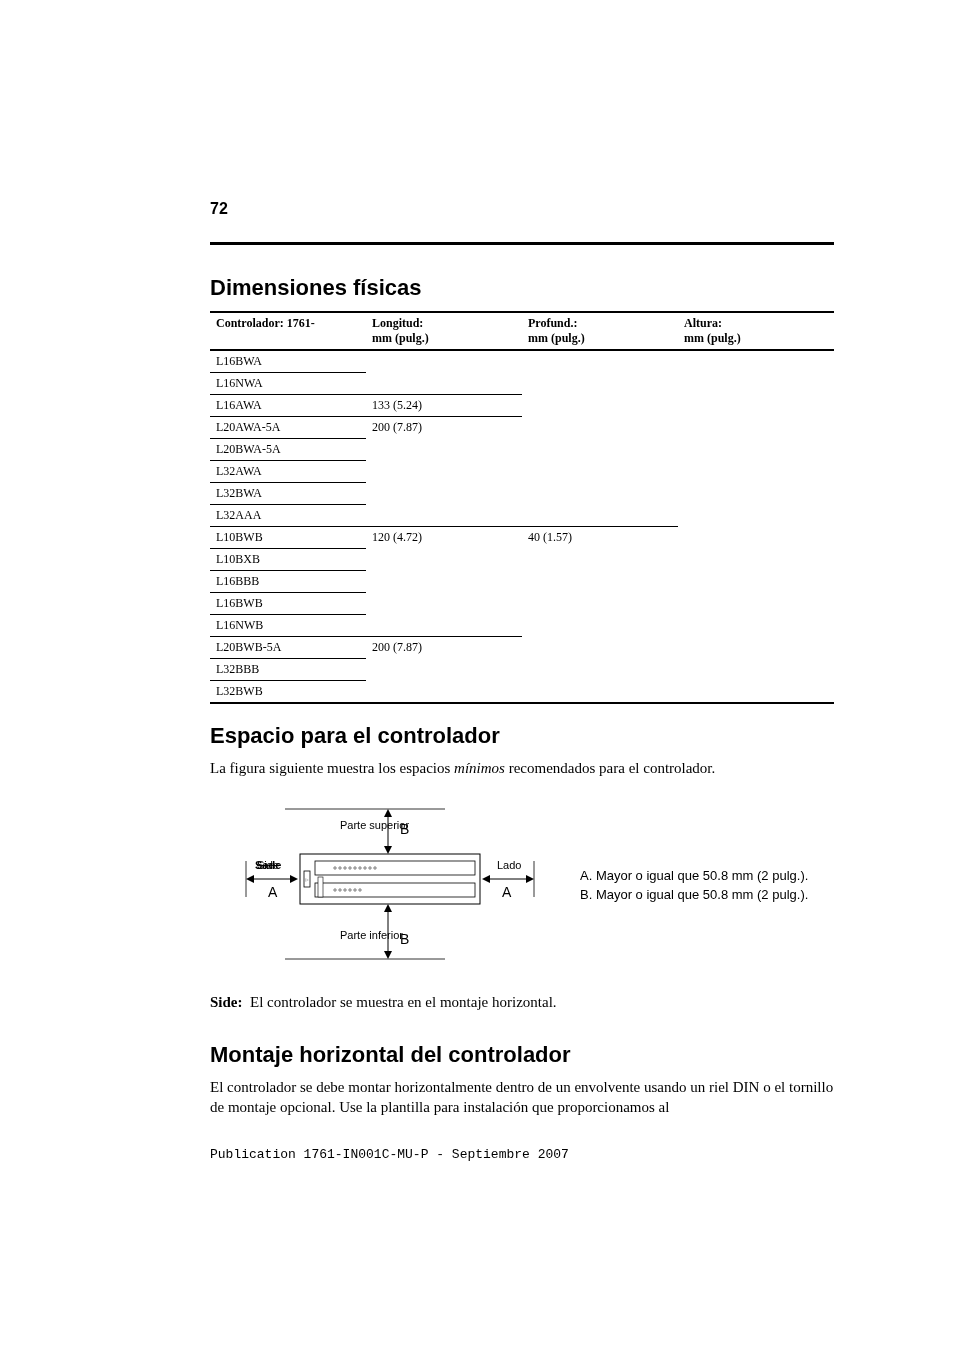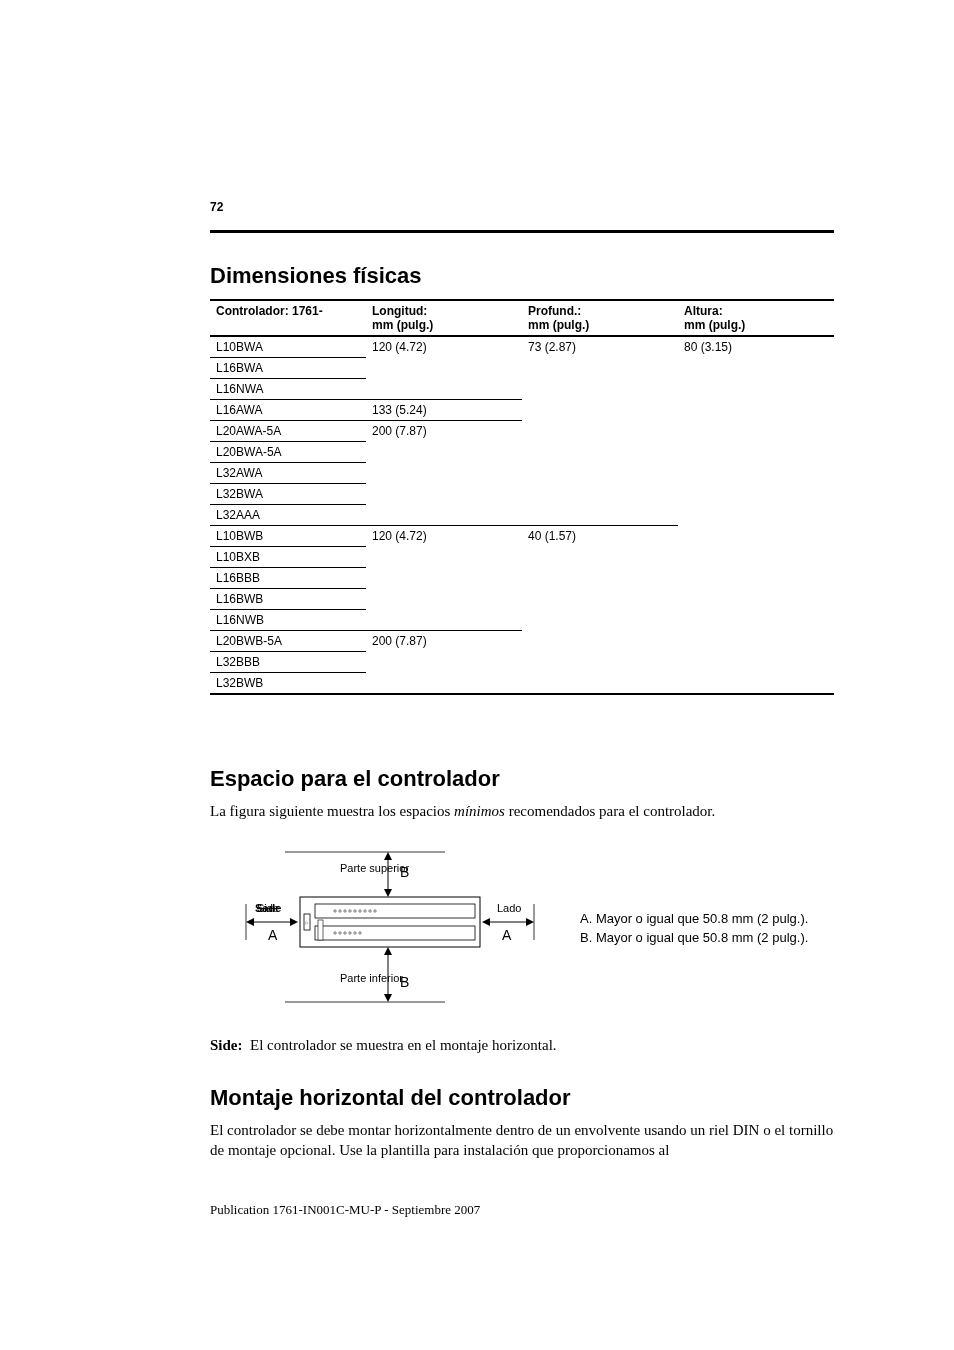--- a/index.html
+++ b/index.html
@@ -9,40 +9,40 @@
     font-family: "Times New Roman", Times, serif;
     color: #000;
     width: 954px;
   }
   .page {
     padding: 200px 120px 60px 210px;
   }
   .page-num {
     font-family: Arial, Helvetica, sans-serif;
     font-weight: bold;
-    font-size: 12px;
-    margin-bottom: 16px;
+    font-size: 16px;
+    margin-bottom: 24px;
   }
   .hr-thick {
     border: none;
     border-top: 3px solid #000;
     margin: 0 0 30px 0;
   }
   h2.section {
     font-family: Arial, Helvetica, sans-serif;
     font-weight: bold;
     font-size: 22px;
     margin: 0 0 10px 0;
   }
   table.dim {
     border-collapse: collapse;
     width: 100%;
-    font-family: Liberation Sans, sans-serif;
+    font-family: Liberation Serif, serif;
     font-size: 12px;
-    margin-bottom: 71px;
+    margin-bottom: 19px;
   }
   table.dim th {
     text-align: left;
     font-weight: bold;
     vertical-align: top;
     padding: 3px 6px;
     border-top: 2px solid #000;
     border-bottom: 2px solid #000;
   }
   table.dim td {
@@ -76,23 +76,23 @@
   .fig-svg-wrap {
     position: relative;
   }
   .fig-caption {
     font-family: Arial, Helvetica, sans-serif;
     font-size: 13px;
     line-height: 1.4;
   }
 
   .footer {
-    font-family: Liberation Serif, serif;
+    font-family: Liberation Mono, monospace;
     font-size: 13px;
-    margin-top: 42px;
+    margin-top: 30px;
   }
 </style>
 </head>
 <body>
 
 <div class="page">
   <div class="page-num">72</div>
   <hr class="hr-thick">
 
   <h2 class="section">Dimensiones físicas</h2>
@@ -113,26 +113,20 @@
           <span>mm (pulg.)</span>
         </th>
         <th class="col-dim">
           <span>Altura:</span><br>
           <span>mm (pulg.)</span>
         </th>
       </tr>
     </thead>
     <tbody id="dim-body">
         <tr>
-          <td>L10BWA</td>
-          <td>120 (4.72)</td>
-          <td>73 (2.87)</td>
-          <td>80 (3.15)</td>
-        </tr>
-        <tr>
           <td>L16BWA</td>
           <td style="border-top: none;"></td>
           <td style="border-top: none;"></td>
           <td style="border-top: none;"></td>
         </tr>
         <tr>
           <td>L16NWA</td>
           <td style="border-top: none;"></td>
           <td style="border-top: none;"></td>
           <td style="border-top: none;"></td>

